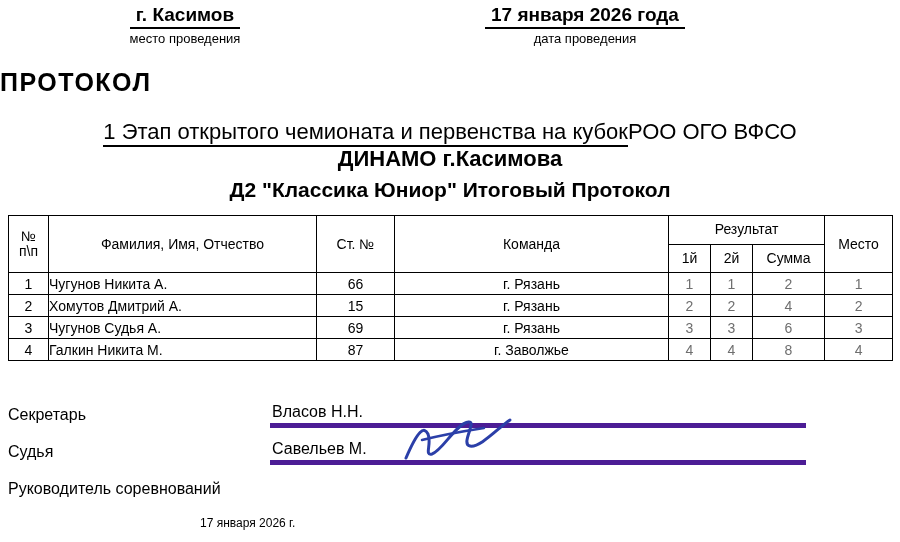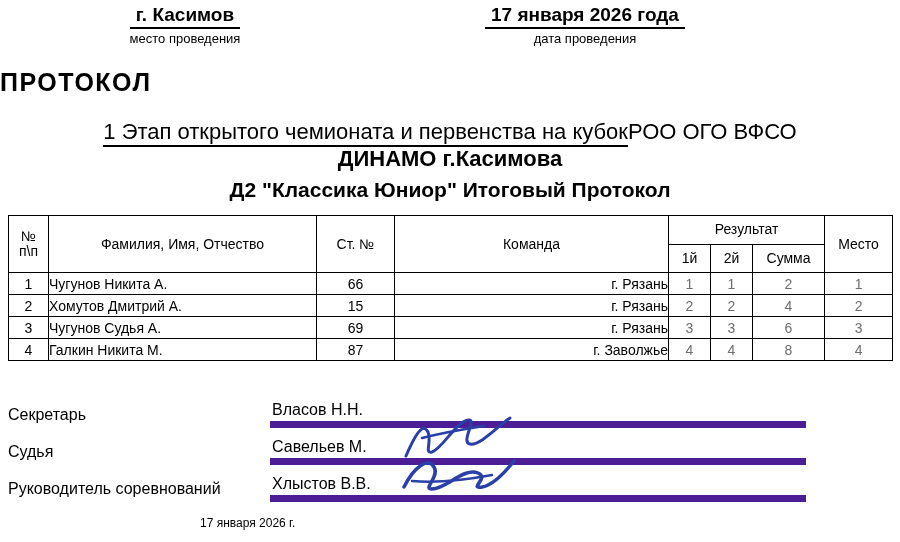--- a/index.html
+++ b/index.html
@@ -133,21 +133,21 @@
     height: 21px;
   }
   td.fio {
     padding-left: 5px;
     font-size: 15px;
     text-align: left;
   }
   td.team {
     padding-left: 8px;
     font-size: 14px;
-    text-align: right;
+    text-align: center;
   }
   td.num {
     text-align: center;
     font-size: 15px;
   }
   td.res {
     text-align: center;
     font-size: 14px;
     color: #6e6e6e;
   }
@@ -167,21 +167,21 @@
     align-items: flex-end;
     height: 37px;
   }
   .sign-label {
     width: 262px;
     font-size: 16px;
     padding-bottom: 4px;
   }
   .sign-line {
     width: 536px;
-    border-bottom: 7px solid #4c1d95;
+    border-bottom: 5px solid #4c1d95;
     position: relative;
   }
   .sign-name {
     font-size: 16px;
     padding-left: 2px;
     padding-bottom: 2px;
     display: inline-block;
   }
   .sign-scribble {
     position: absolute;
@@ -309,26 +309,19 @@
         <span class="sign-name">Савельев М.</span>
         <svg class="sign-scribble" width="130" height="46" viewBox="0 0 130 46">
           <path d="M8 40 C 20 12, 26 8, 30 16 C 34 26, 26 38, 34 36 C 44 33, 58 6, 70 4 C 80 2, 62 26, 72 28 C 82 30, 100 10, 112 2" stroke="#2b3fa8" stroke-width="3" fill="none" stroke-linecap="round"></path>
           <path d="M24 22 C 40 18, 60 14, 86 10" stroke="#2b3fa8" stroke-width="2.5" fill="none" stroke-linecap="round"></path>
         </svg>
       </div>
     </div>
 
     <div class="sign-row">
       <div class="sign-label">Руководитель соревнований</div>
-      <div class="sign-line">
-        <span class="sign-name">Хлыстов В.В.</span>
-        <svg class="sign-scribble" width="130" height="46" viewBox="0 0 130 46">
-          <path d="M6 34 C 16 14, 30 4, 36 14 C 42 24, 24 36, 34 36 C 48 36, 66 14, 80 20 C 92 25, 70 36, 84 34 C 96 32, 108 18, 116 8" stroke="#2b3fa8" stroke-width="3.5" fill="none" stroke-linecap="round"></path>
-          <path d="M14 28 C 36 30, 62 28, 94 22" stroke="#2b3fa8" stroke-width="2.5" fill="none" stroke-linecap="round"></path>
-        </svg>
-      </div>
     </div>
 
   </div>
 
   <div class="final-date">17 января 2026 г.</div>
 
 </div>
 
 </body></html>

